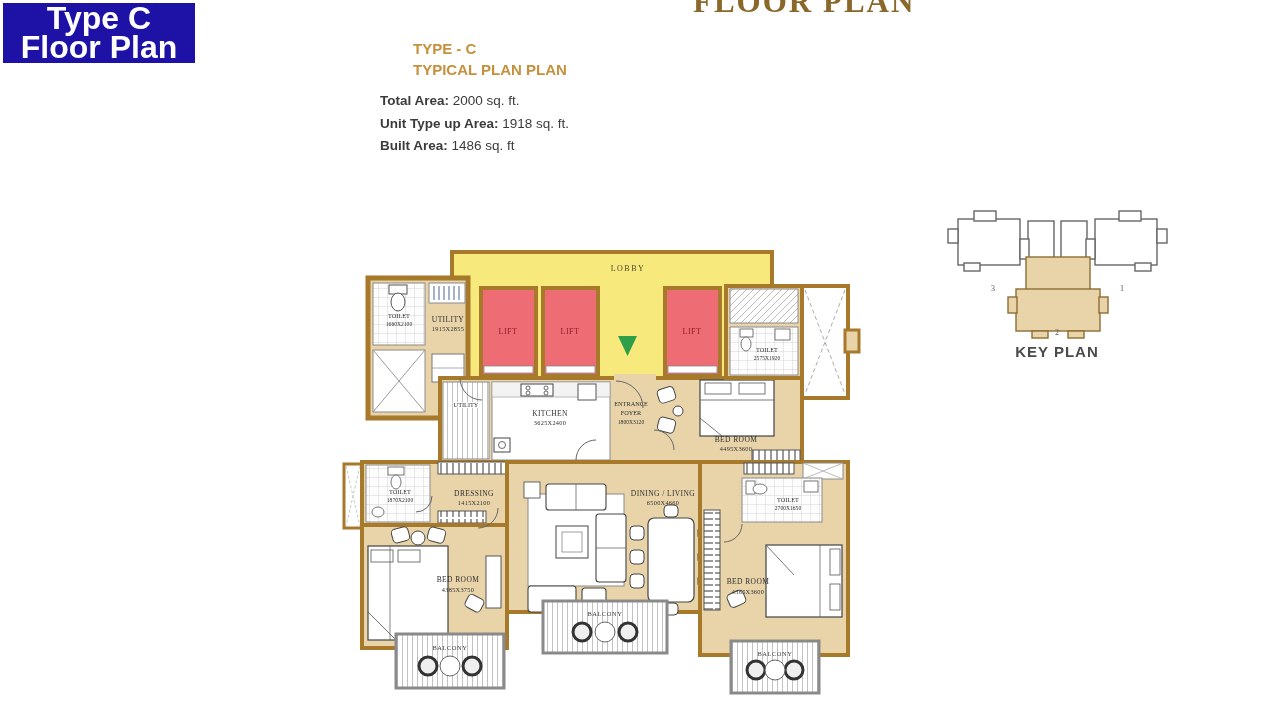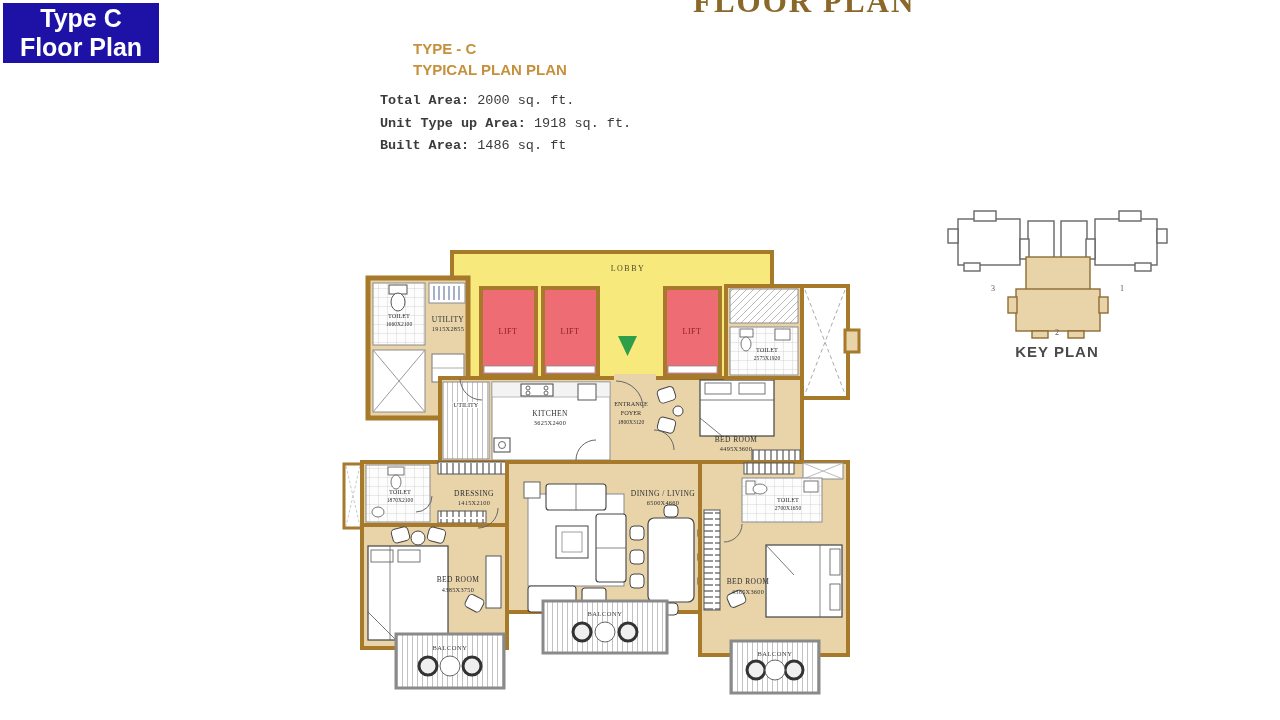--- a/index.html
+++ b/index.html
@@ -1,28 +1,28 @@
 <!DOCTYPE html>
 <html><head>
 <meta charset="utf-8">
 <style>
   html,body{margin:0;padding:0;}
   body{width:1280px;height:720px;position:relative;background:#ffffff;overflow:hidden;
        font-family:"Liberation Sans",sans-serif;}
   
-  .badge{position:absolute;left:3px;top:3px;width:156px;height:60px;background:#1d12a5;
+  .badge{position:absolute;left:3px;top:3px;width:192px;height:60px;background:#1d12a5;
          color:#fff;display:flex;flex-direction:column;align-items:center;justify-content:center;
-         font-weight:bold;font-size:25px;line-height:29px;text-align:center;}
+         font-weight:bold;font-size:32px;line-height:29px;text-align:center;}
   
   .page-title{position:absolute;left:693px;top:-16px;font-family:"Liberation Serif",serif;
               font-size:31px;font-weight:600;letter-spacing:2px;color:#8a682a;white-space:nowrap;}
   
   .plan-header{position:absolute;left:380px;top:38px;color:#c6903c;font-weight:bold;
                font-size:15px;line-height:21px;margin-left:33px;}
-  .area-details{position:absolute;left:380px;top:90px;font-size:13.5px;line-height:22.5px;color:#3b3b3b;font-family:Liberation Mono, monospace;}
+  .area-details{position:absolute;left:380px;top:90px;font-size:13.5px;line-height:22.5px;color:#3b3b3b;}
   .area-details .lbl-b{font-weight:bold;}
   .area-details .lbl-n{font-weight:normal;}
   
   .keyplan-wrap{position:absolute;left:940px;top:205px;width:235px;height:165px;}
   svg text{font-family:"Liberation Serif",serif;}
   .room-name{font-size:7.5px;fill:#2f2f2f;letter-spacing:.4px;}
   .room-dim{font-size:6.3px;fill:#2f2f2f;letter-spacing:.3px;}
   .room-name-sm{font-size:6.3px;fill:#2f2f2f;}
   .room-dim-sm{font-size:5.6px;fill:#2f2f2f;}
   .lift-label{font-size:8px;fill:#8c1c24;letter-spacing:.5px;}

